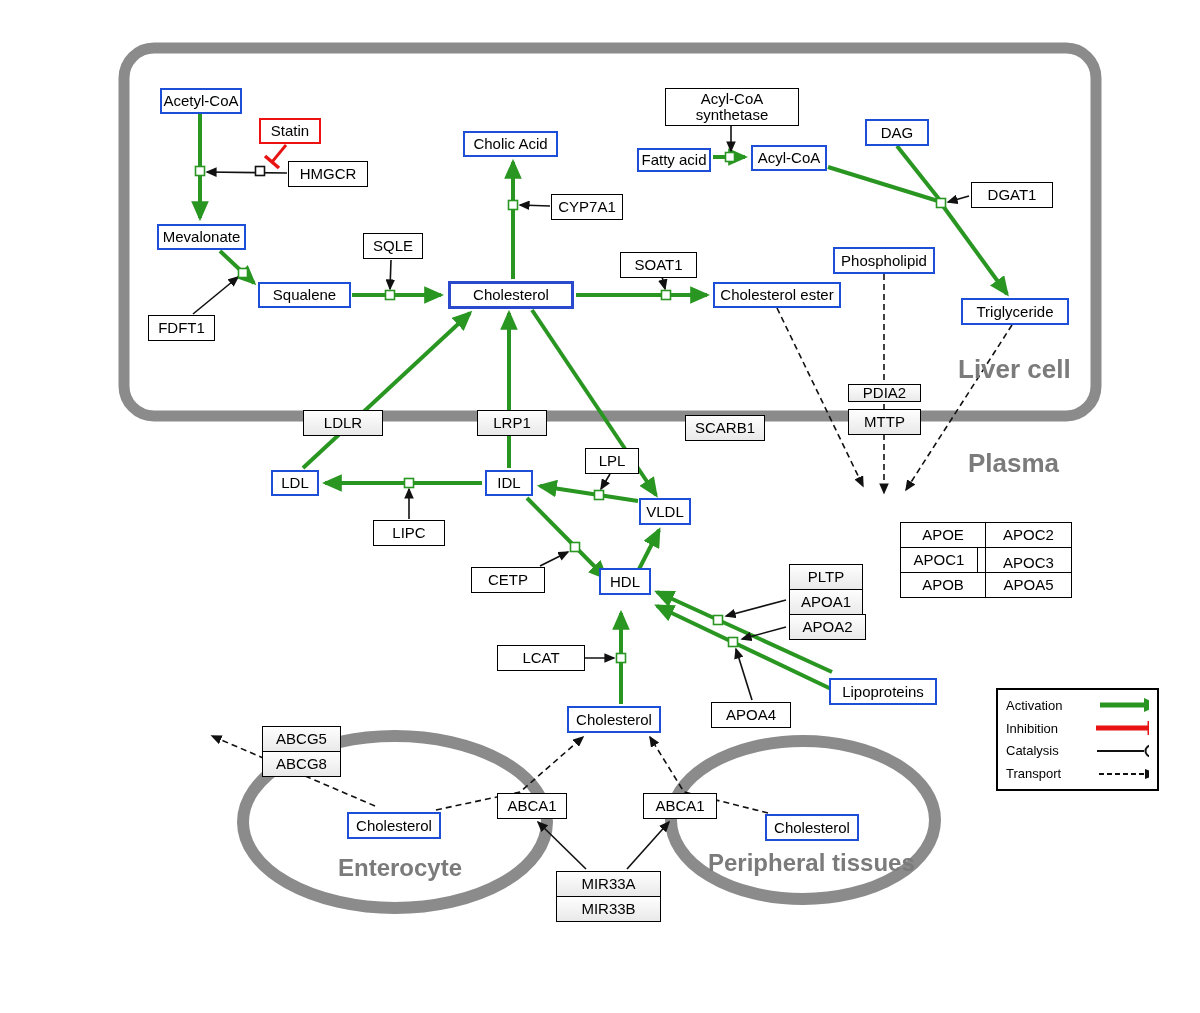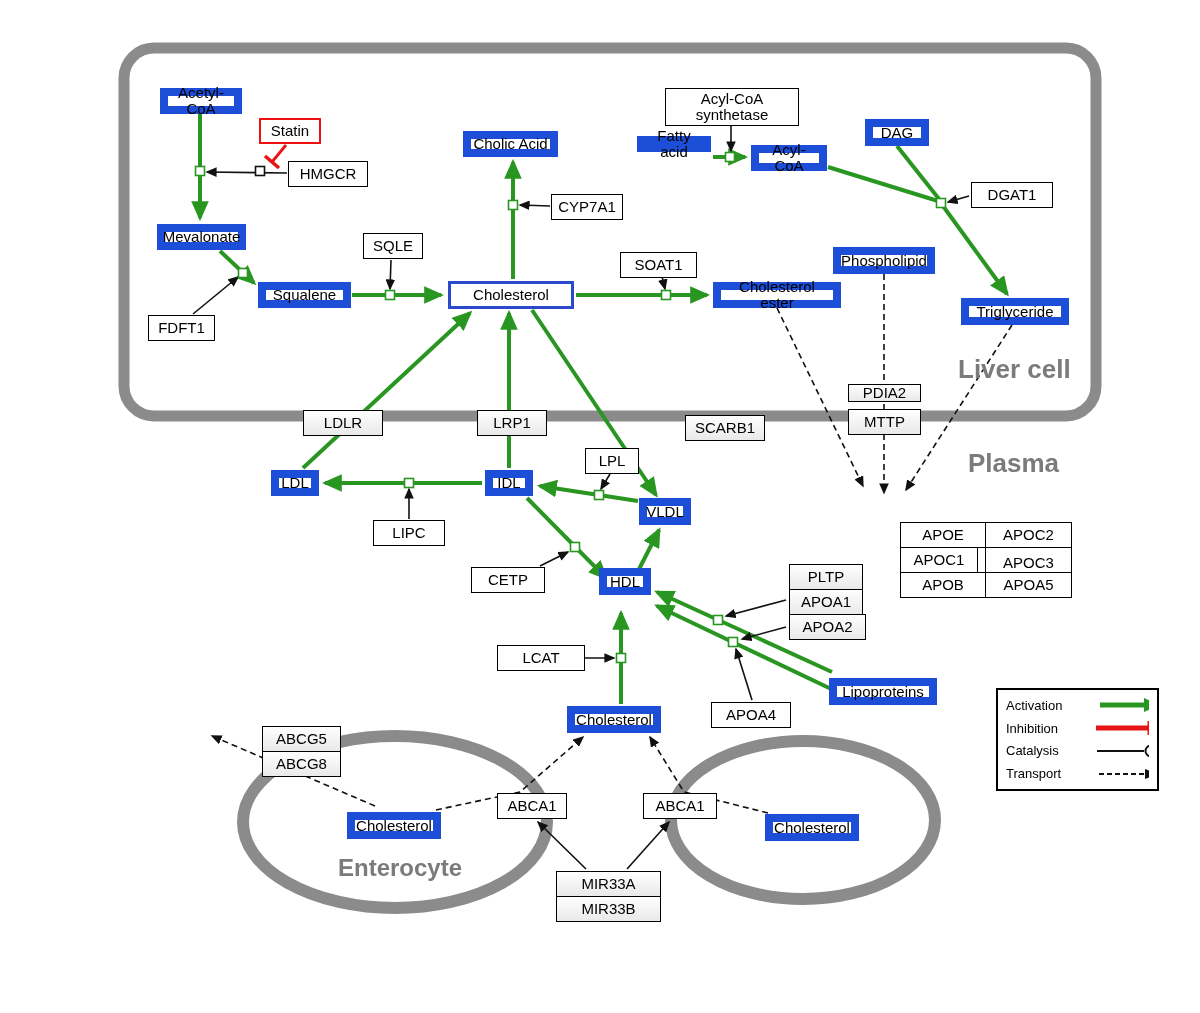--- a/index.html
+++ b/index.html
@@ -1,20 +1,20 @@
 <!DOCTYPE html>
 <html><head>
 <meta charset="utf-8">
 <style>
   html,body{margin:0;padding:0;background:#fff;}
   #canvas{position:relative;width:1200px;height:1013px;background:#fff;overflow:hidden;font-family:"Liberation Sans",sans-serif;}
   #edges{position:absolute;left:0;top:0;z-index:0;}
   .node{position:absolute;box-sizing:border-box;display:flex;align-items:center;justify-content:center;
         font:15px "Liberation Sans",sans-serif;color:#000;background:#fff;text-align:center;z-index:2;line-height:1.05;}
-  .met{border:8px solid #1d4ed8;}
+  .met{border:2px solid #1d4ed8;}
   .met-thick{border:3px solid #2b49cc;}
   .gene{border:1px solid #000;background:linear-gradient(to bottom,#fefefe,#e9e9e9);}
   .plain{border:1px solid #000;background:#fff;}
   .red{border:2px solid #ee1111;}
   .region{position:absolute;font-weight:bold;color:#7b7b7b;z-index:1;white-space:nowrap;}
   .r-big{font-size:26px;}
   .r-med{font-size:24px;}
   #legend{position:absolute;left:996px;top:688px;width:163px;height:103px;border:2px solid #000;background:#fff;
           box-sizing:border-box;display:flex;flex-direction:column;justify-content:space-around;padding:4px 8px;z-index:2;}
   .lrow{display:flex;align-items:center;justify-content:space-between;gap:36px;}
@@ -114,38 +114,39 @@
       <rect x="616.5" y="653.5" width="9" height="9"></rect>
       <rect x="713.5" y="615.5" width="9" height="9"></rect>
       <rect x="728.5" y="637.5" width="9" height="9"></rect>
       <rect x="255.5" y="166.5" width="9" height="9" stroke="#111"></rect>
     </g>
   </svg>
 
   <div class="region r-big" style="left:958px;top:354px">Liver cell</div>
   <div class="region r-big" style="left:968px;top:448px">Plasma</div>
   <div class="region r-med" style="left:338px;top:854px">Enterocyte</div>
+  <div class="region r-med" style="left:708px;top:849px">Peripheral tissues</div>
 
   <div class="node met" style="left:160px;top:88px;width:82px;height:26px">Acetyl-CoA</div>
   <div class="node red" style="left:259px;top:118px;width:62px;height:26px">Statin</div>
   <div class="node plain" style="left:288px;top:161px;width:80px;height:26px">HMGCR</div>
   <div class="node met" style="left:157px;top:224px;width:89px;height:26px">Mevalonate</div>
   <div class="node plain" style="left:148px;top:315px;width:67px;height:26px">FDFT1</div>
   <div class="node met" style="left:258px;top:282px;width:93px;height:26px">Squalene</div>
   <div class="node plain" style="left:363px;top:233px;width:60px;height:26px">SQLE</div>
   <div class="node met" style="left:463px;top:131px;width:95px;height:26px">Cholic Acid</div>
   <div class="node plain" style="left:551px;top:194px;width:72px;height:26px">CYP7A1</div>
   <div class="node met-thick" style="left:448px;top:281px;width:126px;height:28px">Cholesterol</div>
   <div class="node plain" style="left:620px;top:252px;width:77px;height:26px">SOAT1</div>
   <div class="node met" style="left:713px;top:282px;width:128px;height:26px">Cholesterol ester</div>
   <div class="node plain" style="left:665px;top:88px;width:134px;height:38px;flex-direction:column">
     <span>Acyl-CoA</span>
     <span>synthetase</span>
   </div>
-  <div class="node met" style="left:637px;top:136px;width:74px;height:16px">Fatty acid</div>
+  <div class="node met" style="left:637px;top:148px;width:74px;height:24px">Fatty acid</div>
   <div class="node met" style="left:751px;top:145px;width:76px;height:26px">Acyl-CoA</div>
   <div class="node met" style="left:865px;top:119px;width:64px;height:27px">DAG</div>
   <div class="node plain" style="left:971px;top:182px;width:82px;height:26px">DGAT1</div>
   <div class="node met" style="left:833px;top:247px;width:102px;height:27px">Phospholipid</div>
   <div class="node met" style="left:961px;top:298px;width:108px;height:27px">Triglyceride</div>
 
   <div class="node gene" style="left:303px;top:410px;width:80px;height:26px">LDLR</div>
   <div class="node gene" style="left:477px;top:410px;width:70px;height:26px">LRP1</div>
   <div class="node gene" style="left:685px;top:415px;width:80px;height:26px">SCARB1</div>
   <div class="node gene" style="left:848px;top:384px;width:73px;height:18px">PDIA2</div>

